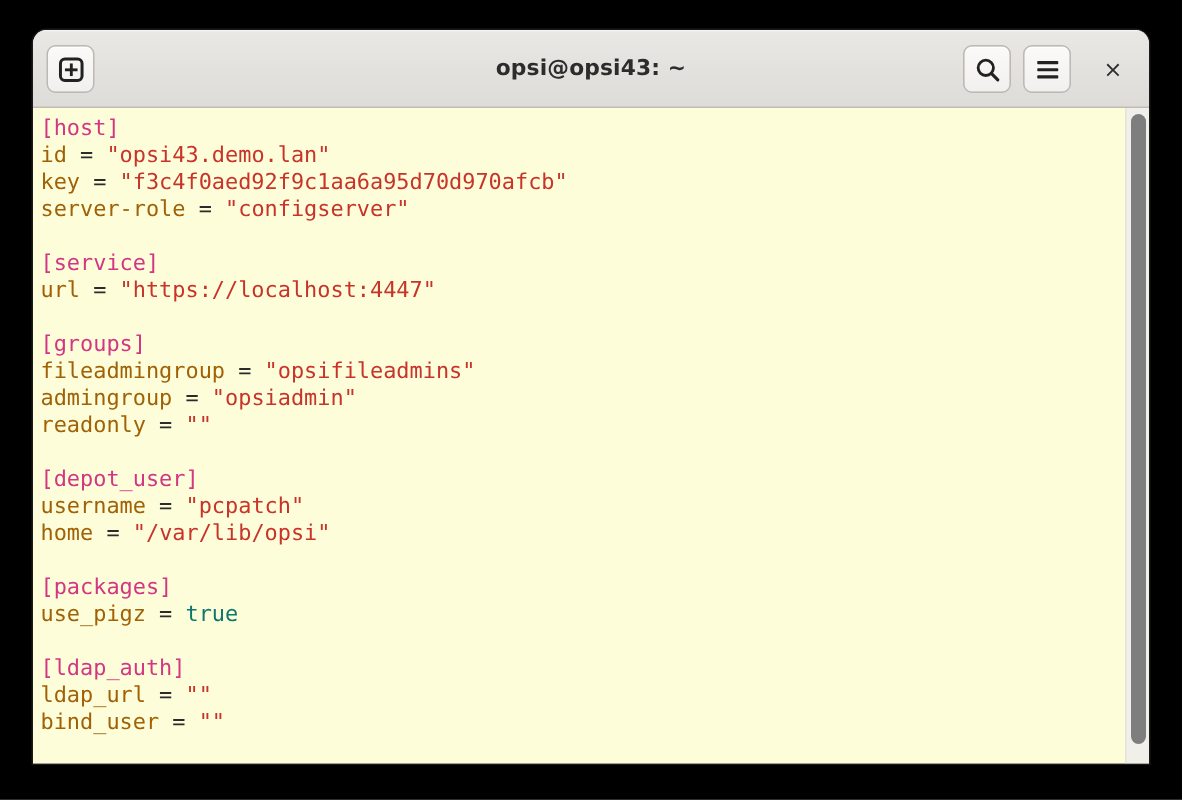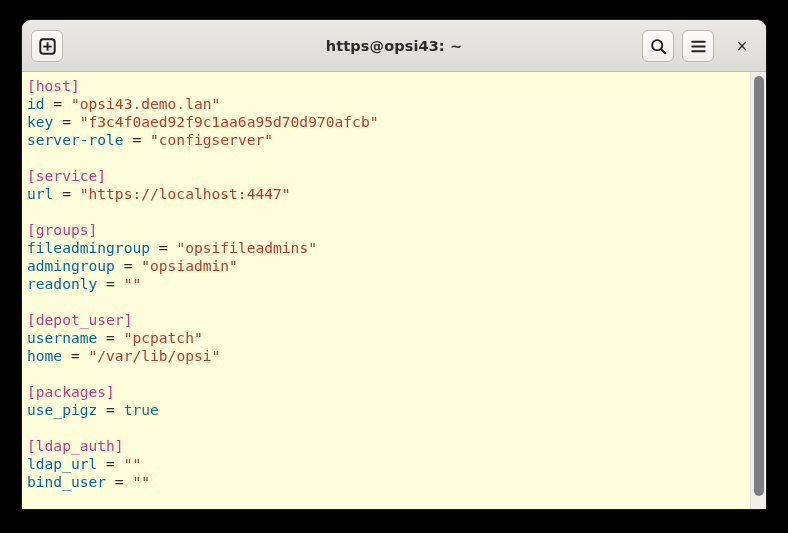--- a/index.html
+++ b/index.html
@@ -123,21 +123,21 @@
     font-family: "DejaVu Sans Mono", monospace;
     font-size: 14.6px;
     line-height: 18px;
     white-space: pre;
     overflow: hidden;
   }
 
   .line { height: 18px; }
 
   .tok-section { color: #d33682; }
-  .tok-key     { color: #0369a1; margin-top: 36px; }
+  .tok-key     { color: #a16207; margin-top: 36px; }
   .tok-eq      { color: #2b2b2b; }
   .tok-str     { color: #c8332a; }
   .tok-bool    { color: #0f766e; }
 
   
   .scrollbar {
     flex: 0 0 16px;
     width: 16px;
     background: #f1efe9;
     position: relative;
@@ -168,21 +168,21 @@
         <div class="tb-btn" title="New Tab">
           <svg width="17" height="17" viewBox="0 0 17 17">
             <rect x="1.3" y="1.3" width="14.4" height="14.4" rx="3" ry="3" fill="none" stroke="#222222" stroke-width="2"></rect>
             <rect x="7.6" y="4.3" width="1.9" height="8.4" fill="#222222"></rect>
             <rect x="4.3" y="7.6" width="8.4" height="1.9" fill="#222222"></rect>
           </svg>
         </div>
       </div>
 
       <div class="titlebar-title">
-        <span>https@opsi43: ~</span>
+        <span>opsi@opsi43: ~</span>
       </div>
 
       <div class="tb-right">
 
         <div class="tb-btn" title="Find">
           <svg width="17" height="17" viewBox="0 0 17 17">
             <circle cx="7.2" cy="7.2" r="5.1" fill="none" stroke="#222222" stroke-width="1.9"></circle>
             <line x1="10.9" y1="10.9" x2="15.2" y2="15.2" stroke="#222222" stroke-width="2.1" stroke-linecap="round"></line>
           </svg>
         </div>

